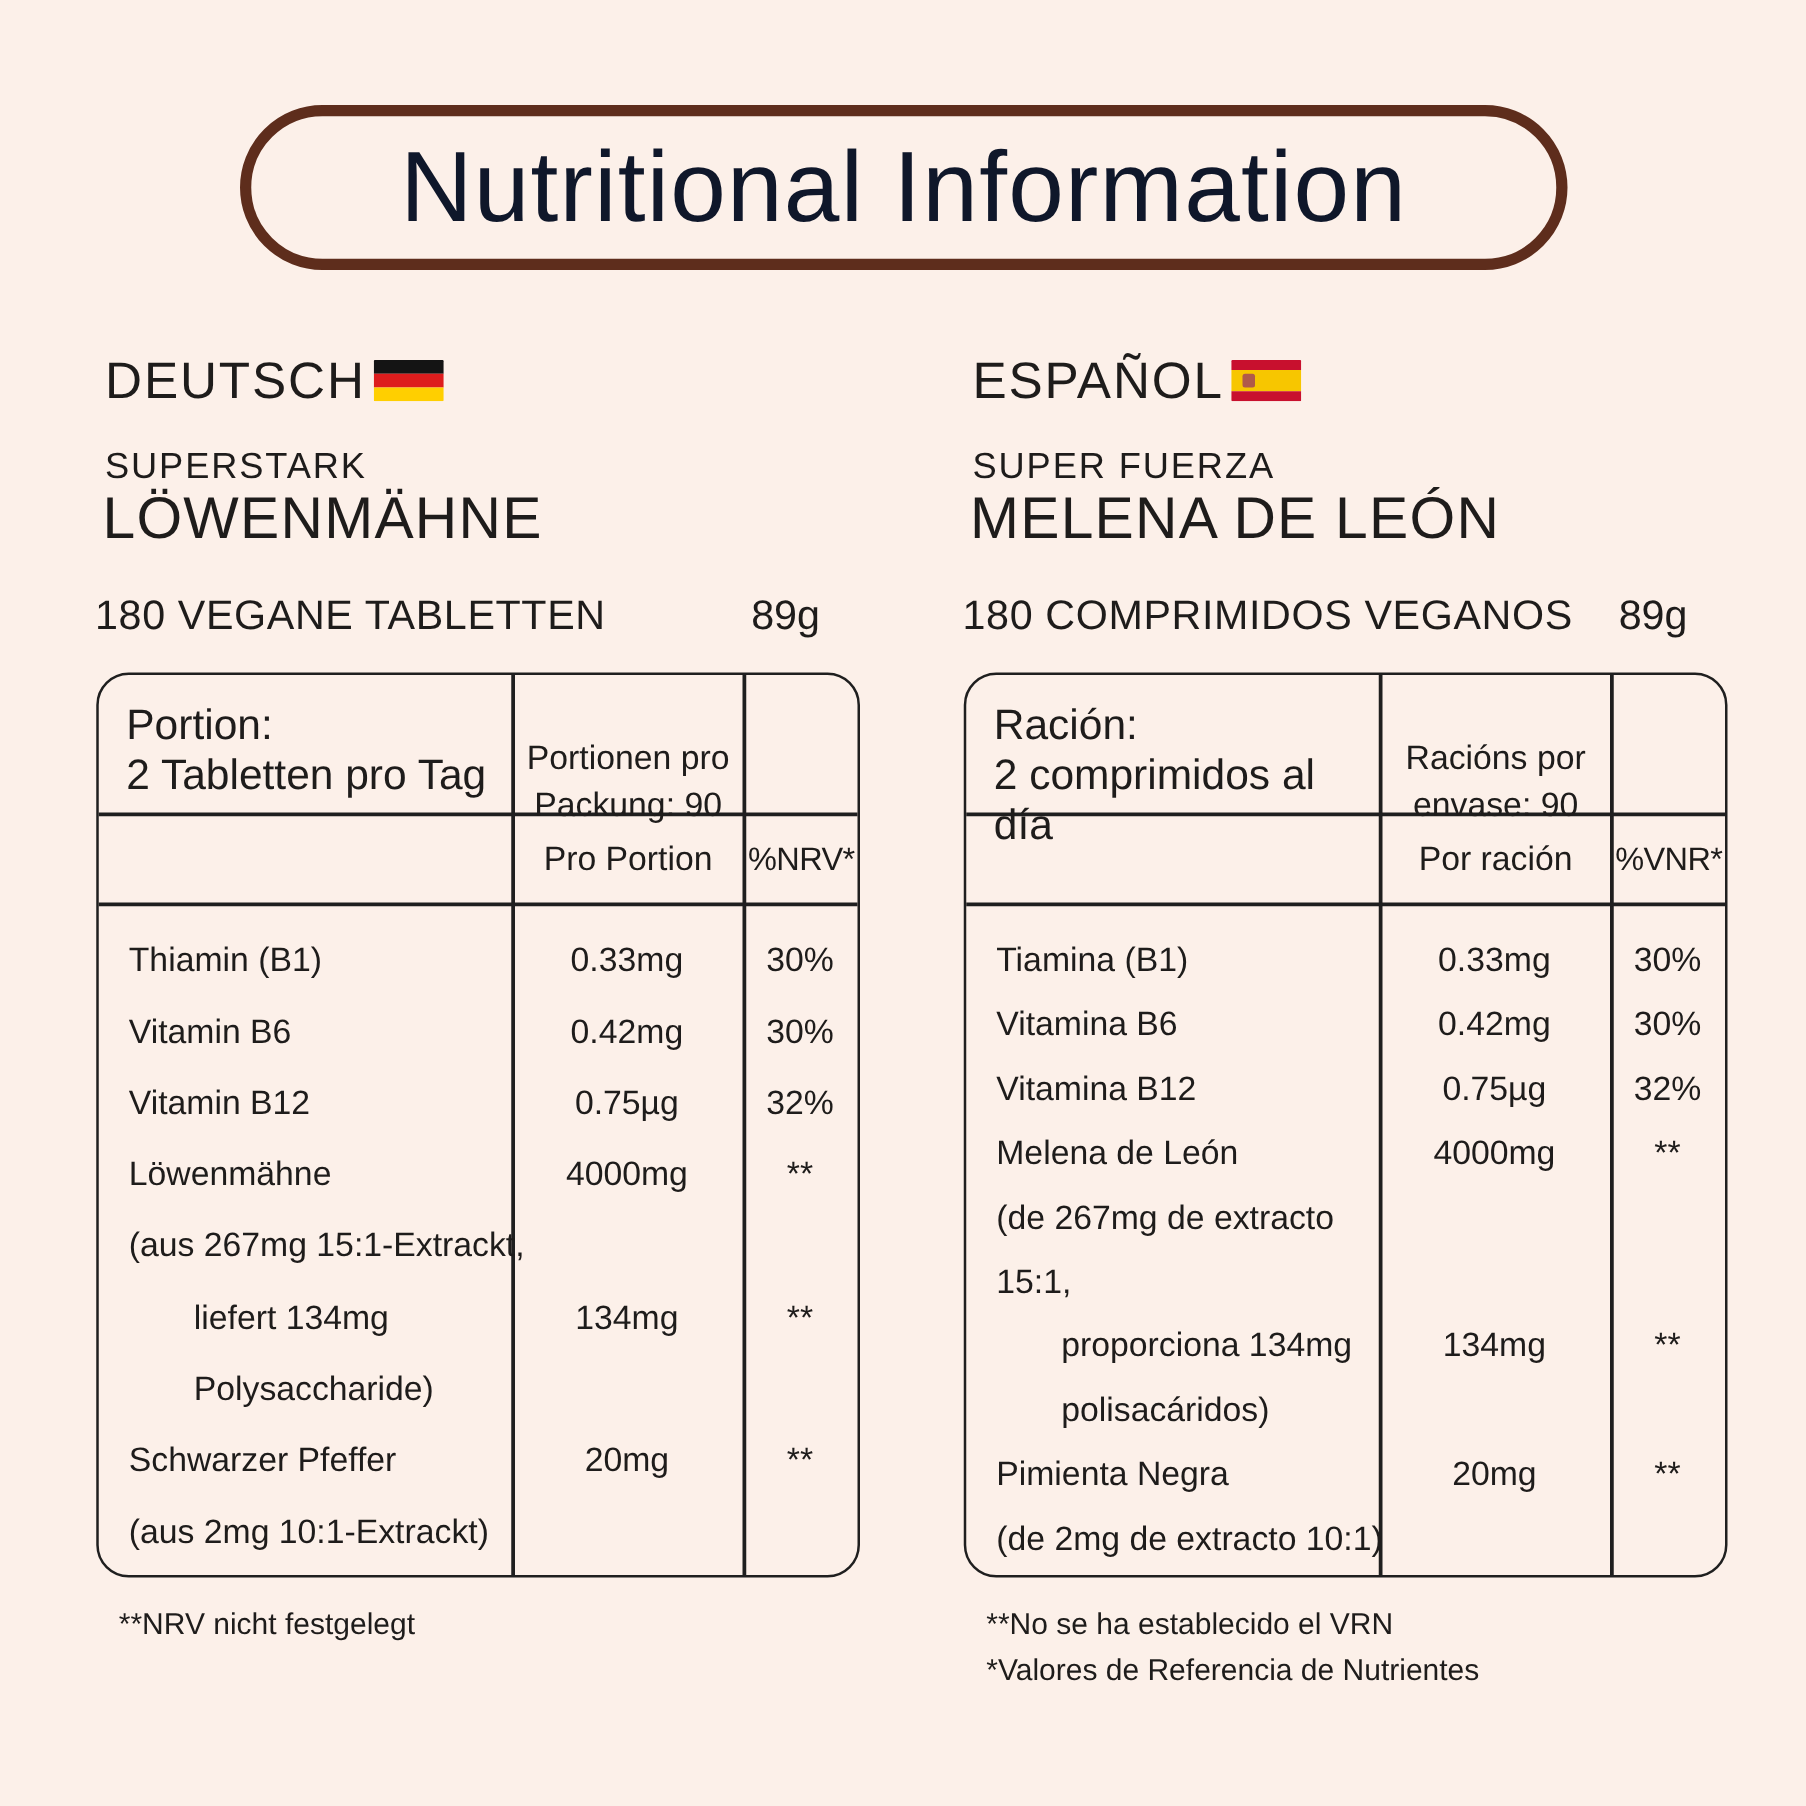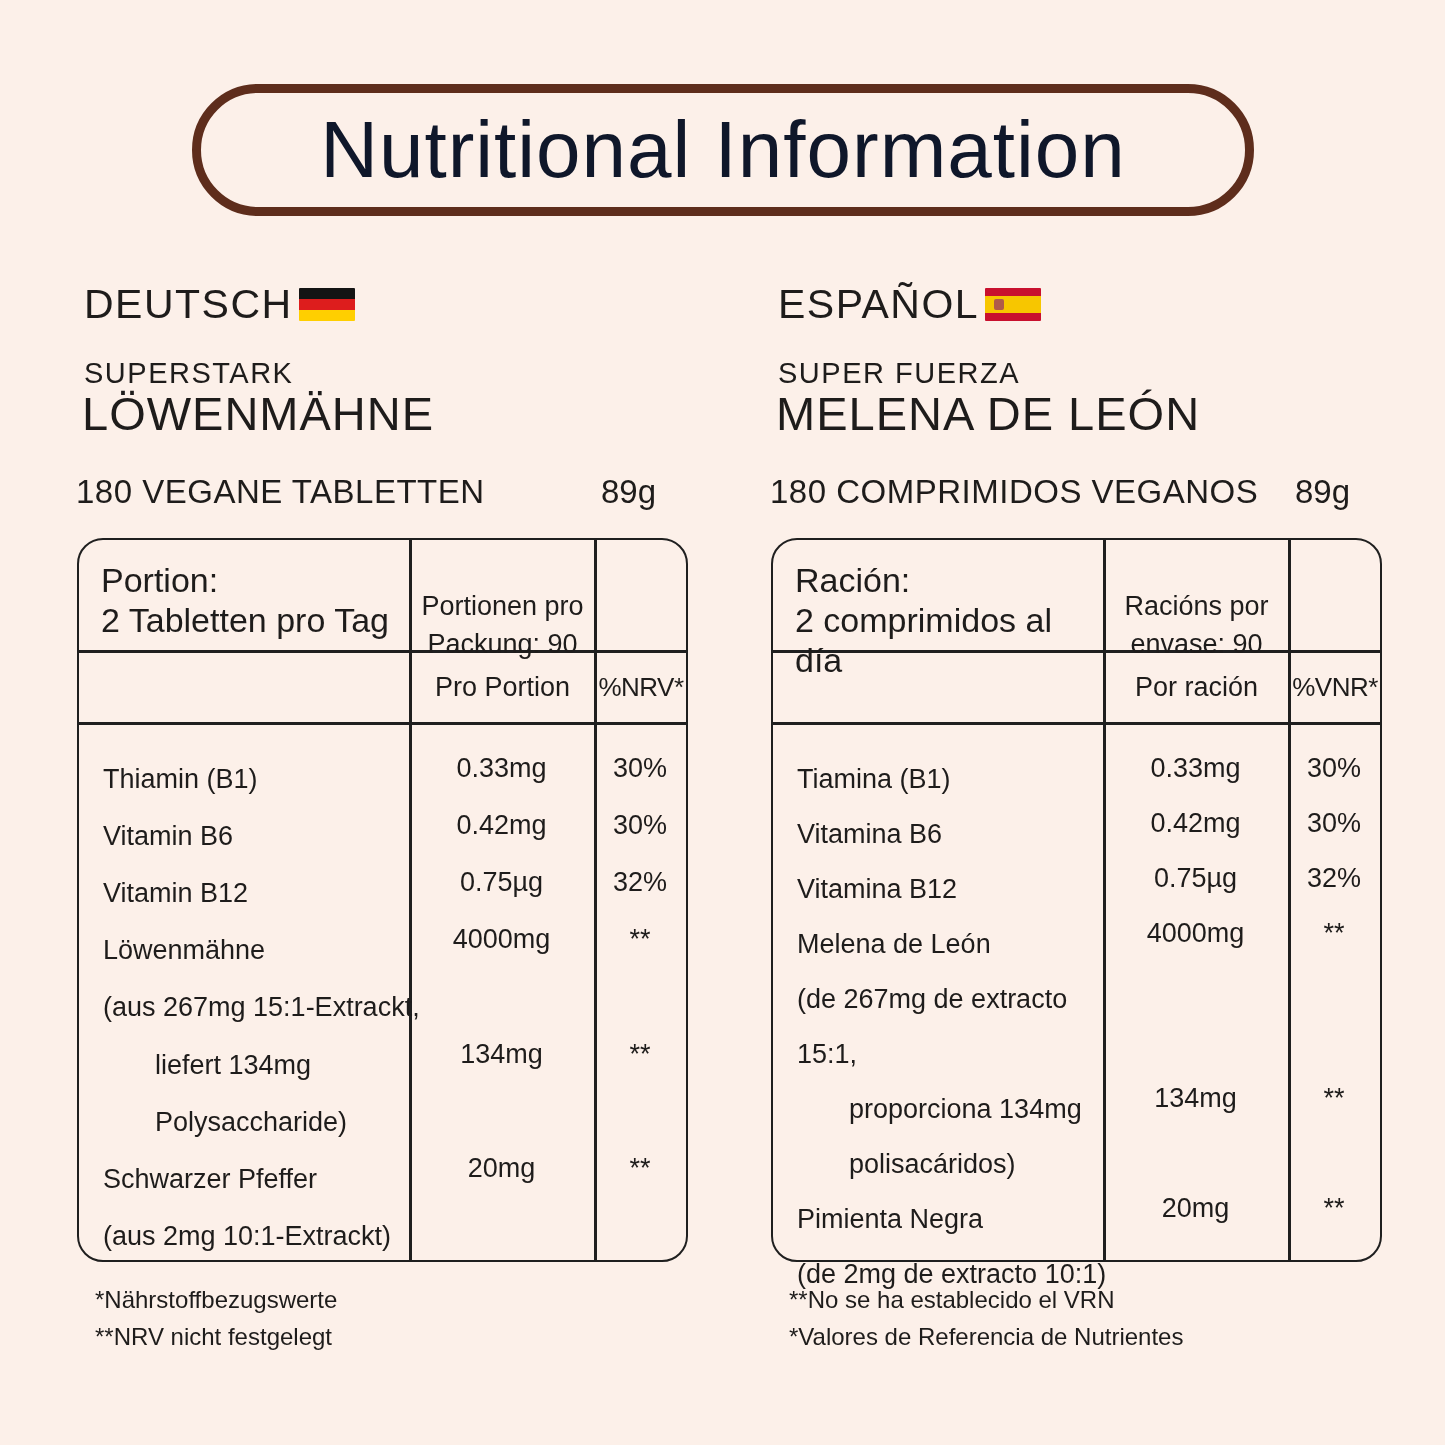--- a/index.html
+++ b/index.html
@@ -81,21 +81,21 @@
     display:flex;align-items:center;justify-content:center;
     font-size:26px;letter-spacing:-0.5px;
   }
   .tbody{
     position:absolute;left:0;top:184px;right:0;bottom:0;
     display:grid;grid-template-columns:330px 185px 1fr;
     padding-top:22px;
     font-size:27px;line-height:44px;
   }
   .tbody .cell{min-height:44px;white-space:nowrap;}
-  .tbody .name{padding-left:24px;margin-top:11px;}
+  .tbody .name{padding-left:24px;}
   .tbody .name.indent{padding-left:76px;}
   .tbody .amount,.tbody .nrv{text-align:center;}
   
   .footnotes{position:absolute;left:19px;top:1281px;font-size:24px;line-height:37px;}
 </style>
 </head>
 <body>
 
 <div class="page">
 
@@ -159,21 +159,20 @@
           <div class="cell name">Schwarzer Pfeffer</div>
           <div class="cell amount">20mg</div>
           <div class="cell nrv">**</div>
           <div class="cell name">(aus 2mg 10:1-Extrackt)</div>
           <div class="cell amount"></div>
           <div class="cell nrv"></div>
         </div>
     </div>
 
     <div class="footnotes">
-      <div>*Nährstoffbezugswerte</div>
       <div>**NRV nicht festgelegt</div>
     </div>
   </section>
 
   <section class="col es">
     <div class="lang-row">
       <span class="lang">ESPAÑOL</span>
       <span class="flag es-flag">
         <i class="s1"></i>
         <i class="s2"></i>

